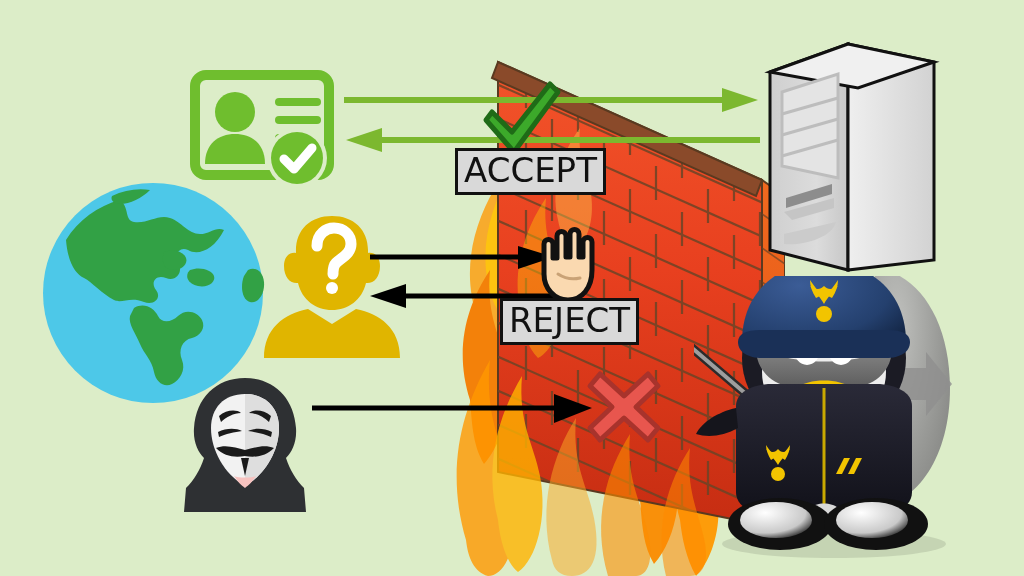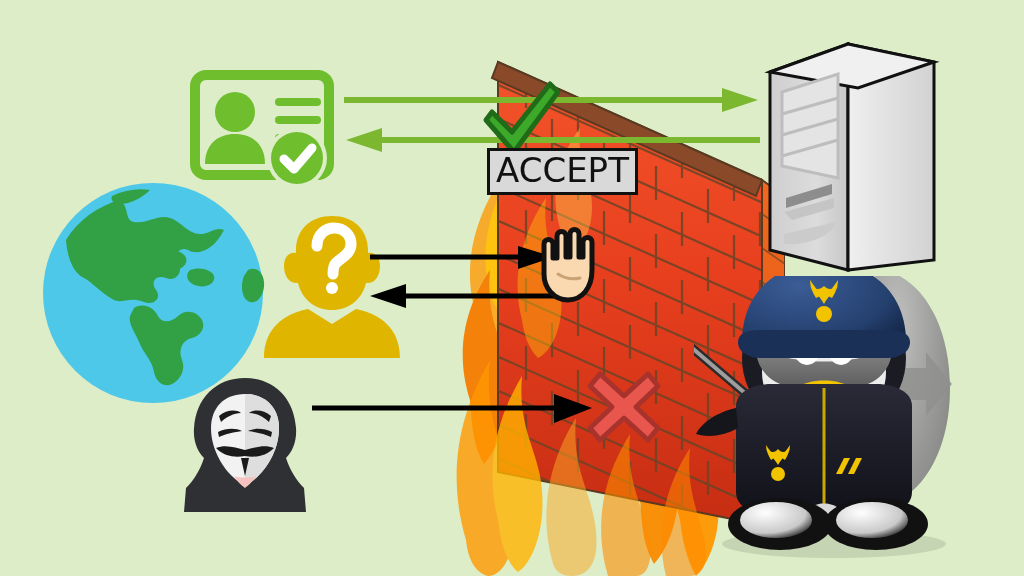--- a/index.html
+++ b/index.html
@@ -17,21 +17,20 @@
     position:absolute;
     background:#d9d9d9;
     border:3px solid #111111;
     color:#111111;
     font-family:"DejaVu Sans", sans-serif;
     font-weight:400;
     line-height:1;
     padding:2px 6px 5px 6px;
     white-space:nowrap;
     letter-spacing:0px;
-    margin-left:32px;
   }
   #label-accept{left:455px;top:148px;font-size:34px;}
   #label-reject{left:500px;top:298px;font-size:34px;}
   #label-drop{left:574px;top:435px;font-size:30px;}
 </style>
 </head>
 <body>
 
 <div id="stage">
 
@@ -422,14 +421,15 @@
 
     <g>
       <ellipse cx="86" cy="248" rx="52" ry="26" fill="#111111"></ellipse>
       <ellipse cx="82" cy="244" rx="36" ry="18" fill="url(#footGrad)"></ellipse>
       <ellipse cx="182" cy="248" rx="52" ry="26" fill="#111111"></ellipse>
       <ellipse cx="178" cy="244" rx="36" ry="18" fill="url(#footGrad)"></ellipse>
     </g>
   </svg>
 
   <div class="action-label" id="label-accept">ACCEPT</div>
+  <div class="action-label" id="label-reject">REJECT</div>
 
 </div>
 
 </body></html>

